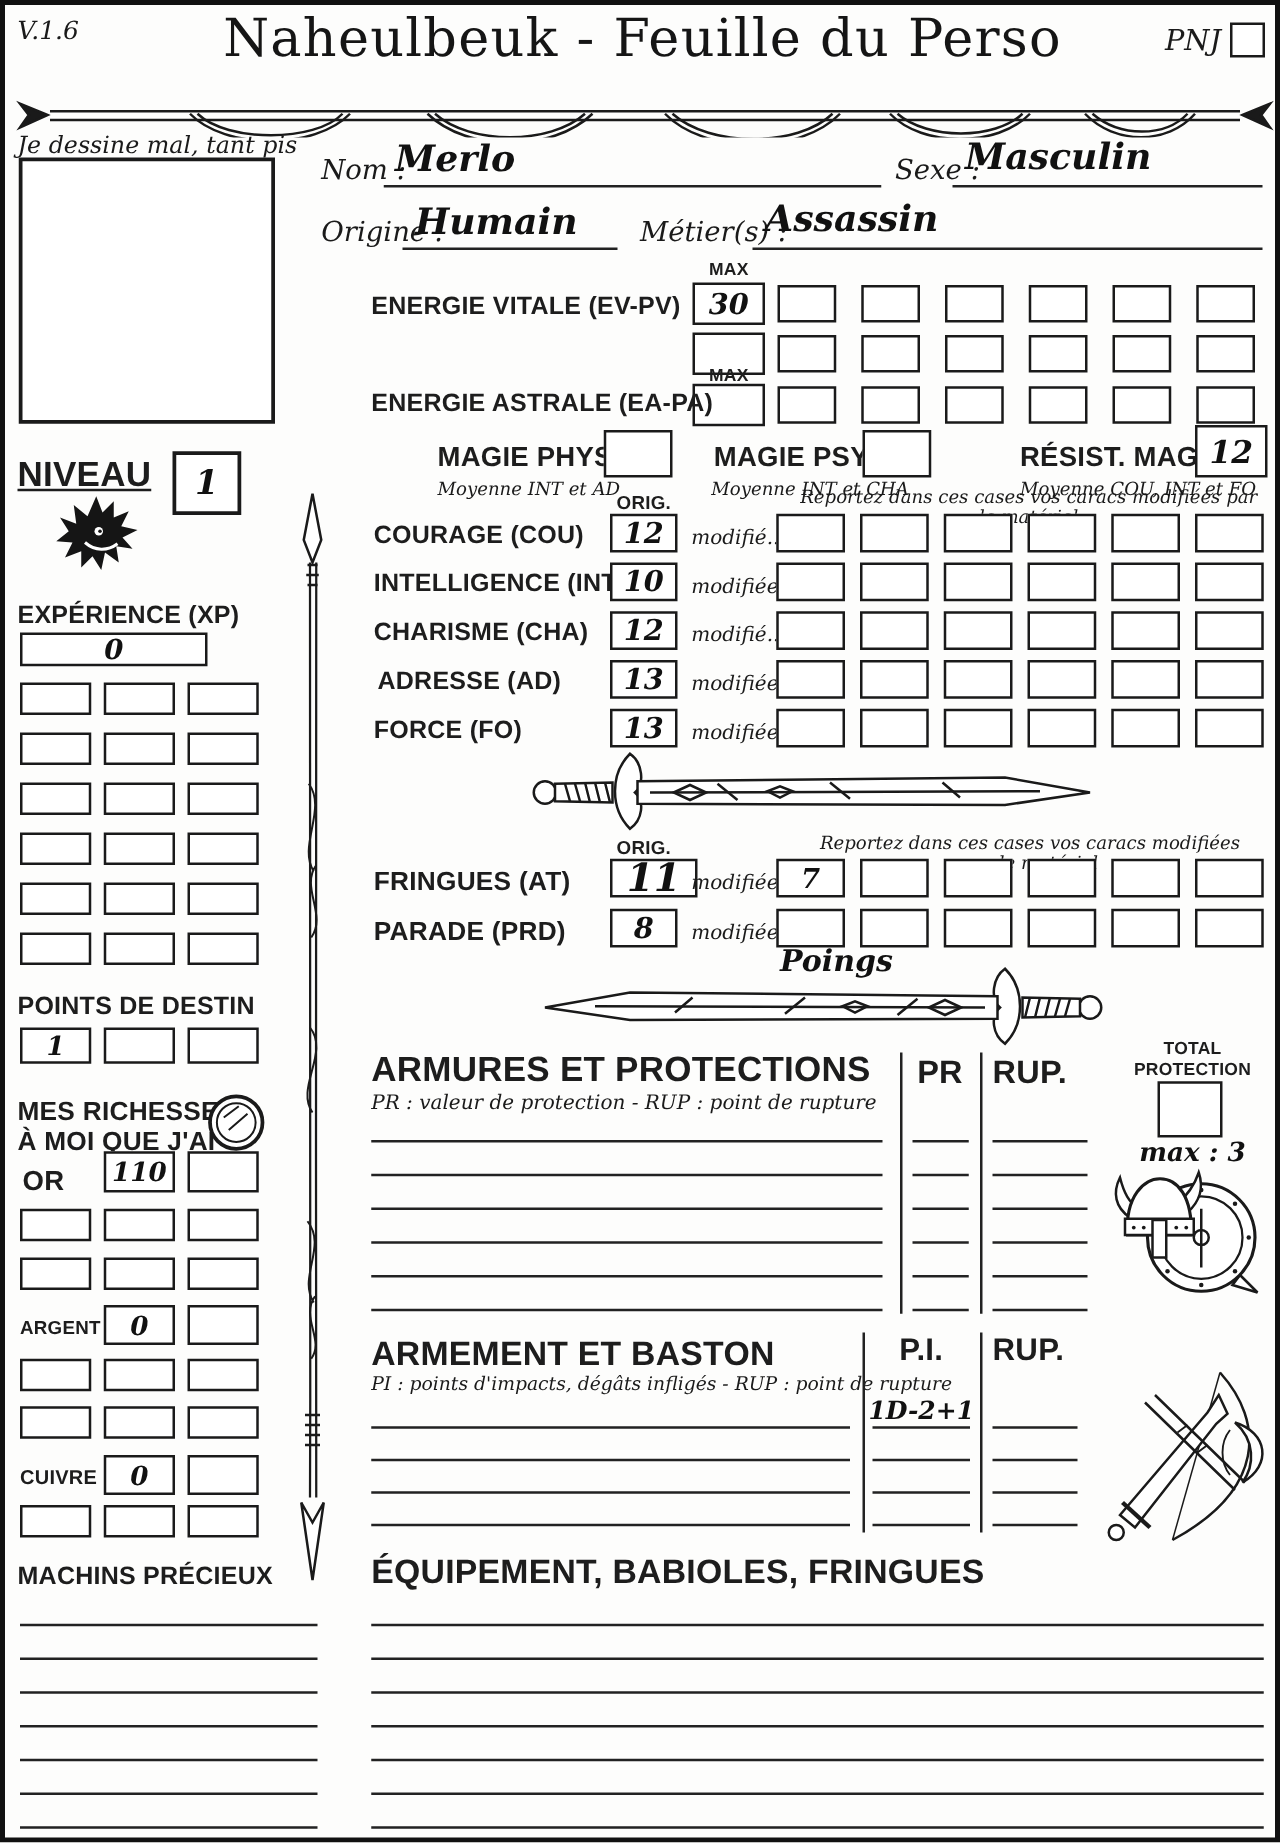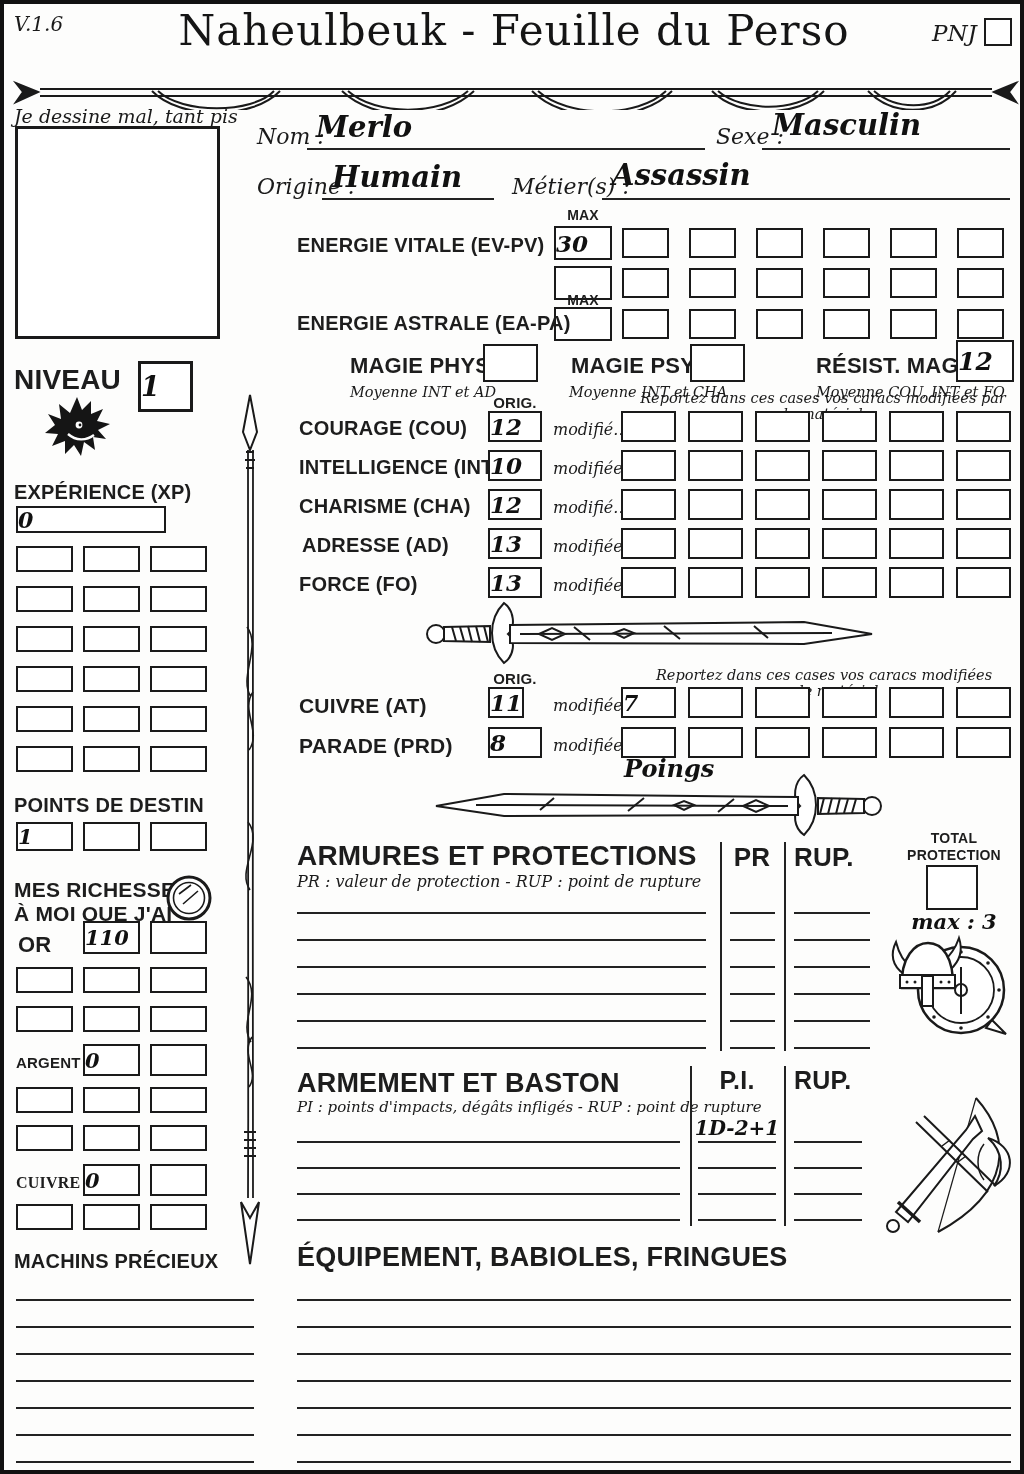--- a/index.html
+++ b/index.html
@@ -3,21 +3,21 @@
 <meta charset="utf-8">
 <style>
   html,body{margin:0;padding:0;background:#fff;}
   .page{position:relative;width:1024px;height:1474px;background:#fdfdfc;border:4px solid #111;
         box-sizing:border-box;overflow:hidden;color:#151515;}
   .abs{position:absolute;white-space:nowrap;}
   .h{font-family:"Liberation Sans",sans-serif;font-weight:800;color:#1d1d1d;letter-spacing:.2px;}
   .cal{font-family:"DejaVu Serif",serif;font-style:italic;color:#1a1a1a;}
   .hw{font-family:"DejaVu Serif",serif;font-style:italic;font-weight:700;color:#111;}
   .box{position:absolute;border:2px solid #1a1a1a;background:#fff;box-sizing:border-box;}
-  .hwv{display:flex;align-items:center;justify-content:flex-start;}
+  .hwv{display:flex;align-items:center;justify-content:center;}
   .line{position:absolute;height:2px;background:#222;}
   .vline{position:absolute;width:2px;background:#222;}
   .erow{position:absolute;left:550px;display:flex;align-items:flex-start;}
   .erow>div{width:47px;height:30px;border:2px solid #1a1a1a;background:#fff;box-sizing:border-box;margin-right:20px;}
   .erow>div:first-child{width:58px;height:34px;margin-right:10px;margin-top:-2px;}
   .crow{position:absolute;left:617px;display:flex;}
   .crow>div{width:55px;height:31px;border:2px solid #1a1a1a;background:#fff;box-sizing:border-box;margin-right:12px;}
   .xgrid{position:absolute;left:12px;top:542px;width:206px;display:flex;flex-wrap:wrap;}
   .xgrid>div{width:57px;height:26px;border:2.5px solid #1a1a1a;background:#fff;box-sizing:border-box;margin:0 10px 14px 0;}
   .mrow{position:absolute;left:12px;display:flex;}
@@ -198,22 +198,22 @@
       <path d="M86,24 L380,21 L448,33 L380,43 L86,42 Z" fill="#fff"></path>
       <path d="M96,33 L408,32"></path>
       <path d="M150,26 L166,39 M240,25 L256,38 M330,25 L344,37"></path>
       <path d="M115,33 L128,27 L141,33 L128,39 Z M190,32 L200,28 L210,32 L200,37 Z"></path>
     </svg>
   </div>
 
   <div class="abs h" style="left:484px;top:666px;width:54px;text-align:center;font-size:15px;">ORIG.</div>
   <div class="abs cal" style="left:640px;top:663px;width:360px;text-align:center;font-size:14.5px;white-space:normal;">Reportez dans ces cases vos caracs modifiées par le matériel</div>
 
-  <div class="abs h" style="left:295px;top:690px;font-size:21px;">CUIVRE (AT)</div>
-  <div class="box hwv" style="left:484px;top:683px;width:36px;height:31px;font-size:23px;">
+  <div class="abs h" style="left:295px;top:690px;font-size:21px;">FRINGUES (AT)</div>
+  <div class="box hwv" style="left:484px;top:683px;width:70px;height:31px;font-size:31px;">
       <span class="hw">11</span>
     </div>
   <div class="abs cal" style="left:549px;top:692px;font-size:16px;">modifiée...</div>
   <div class="crow" style="top:683px;">
     <div class="hwv" style="font-size:22px;">
         <span class="hw">7</span>
       </div>
   <div></div>
       <div></div>
       <div></div>
@@ -366,21 +366,21 @@
       <div></div>
       <div></div>
       <div></div>
       <div></div>
       <div></div>
     </div>
 
   <div class="abs cal" style="left:10px;top:101px;font-size:19px;">Je dessine mal, tant pis</div>
   <div class="box" style="left:11px;top:122px;width:205px;height:213px;border-width:3.5px;"></div>
 
-  <div class="abs h" style="left:10px;top:360px;font-size:28px;">NIVEAU</div>
+  <div class="abs h" style="left:10px;top:360px;font-size:28px;text-decoration:underline;">NIVEAU</div>
   <div class="box hwv" style="left:134px;top:357px;width:55px;height:51px;border-width:3px;font-size:27px;">
       <span class="hw">1</span>
     </div>
 
   <div class="abs" style="left:36px;top:390px;">
     <svg width="72" height="74" viewBox="0 0 72 74">
       <path fill="#151515" d="M37,3 L42,16 L51,7 L51,20 L63,15 L57,27 L70,30 L58,36 L66,45 L53,43 L55,56 L44,48 L41,62 L34,51 L25,60 L25,47 L12,52 L18,40 L5,39 L15,31 L8,20 L21,25 L19,10 L30,19 Z"></path>
       <circle cx="39" cy="31" r="3.4" fill="#fff"></circle>
       <circle cx="40" cy="31" r="1.4" fill="#151515"></circle>
       <path d="M28,40 C36,47 46,47 54,41" stroke="#fff" stroke-width="2.4" fill="none"></path>
@@ -454,21 +454,21 @@
       <div></div>
       <div></div>
       <div></div>
     </div>
   <div class="mrow" style="top:1121px;">
       <div></div>
       <div></div>
       <div></div>
     </div>
 
-  <div class="abs h" style="left:12px;top:1170px;font-size:16px;font-family:Liberation Serif, serif;">CUIVRE</div>
+  <div class="abs h" style="left:12px;top:1170px;font-size:16px;">CUIVRE</div>
   <div class="box hwv" style="left:79px;top:1160px;width:57px;height:32px;border-width:2.5px;font-size:21px;">
       <span class="hw">0</span>
     </div>
   <div class="box" style="left:146px;top:1160px;width:57px;height:32px;border-width:2.5px;"></div>
   <div class="mrow" style="top:1200px;">
       <div></div>
       <div></div>
       <div></div>
     </div>
 

